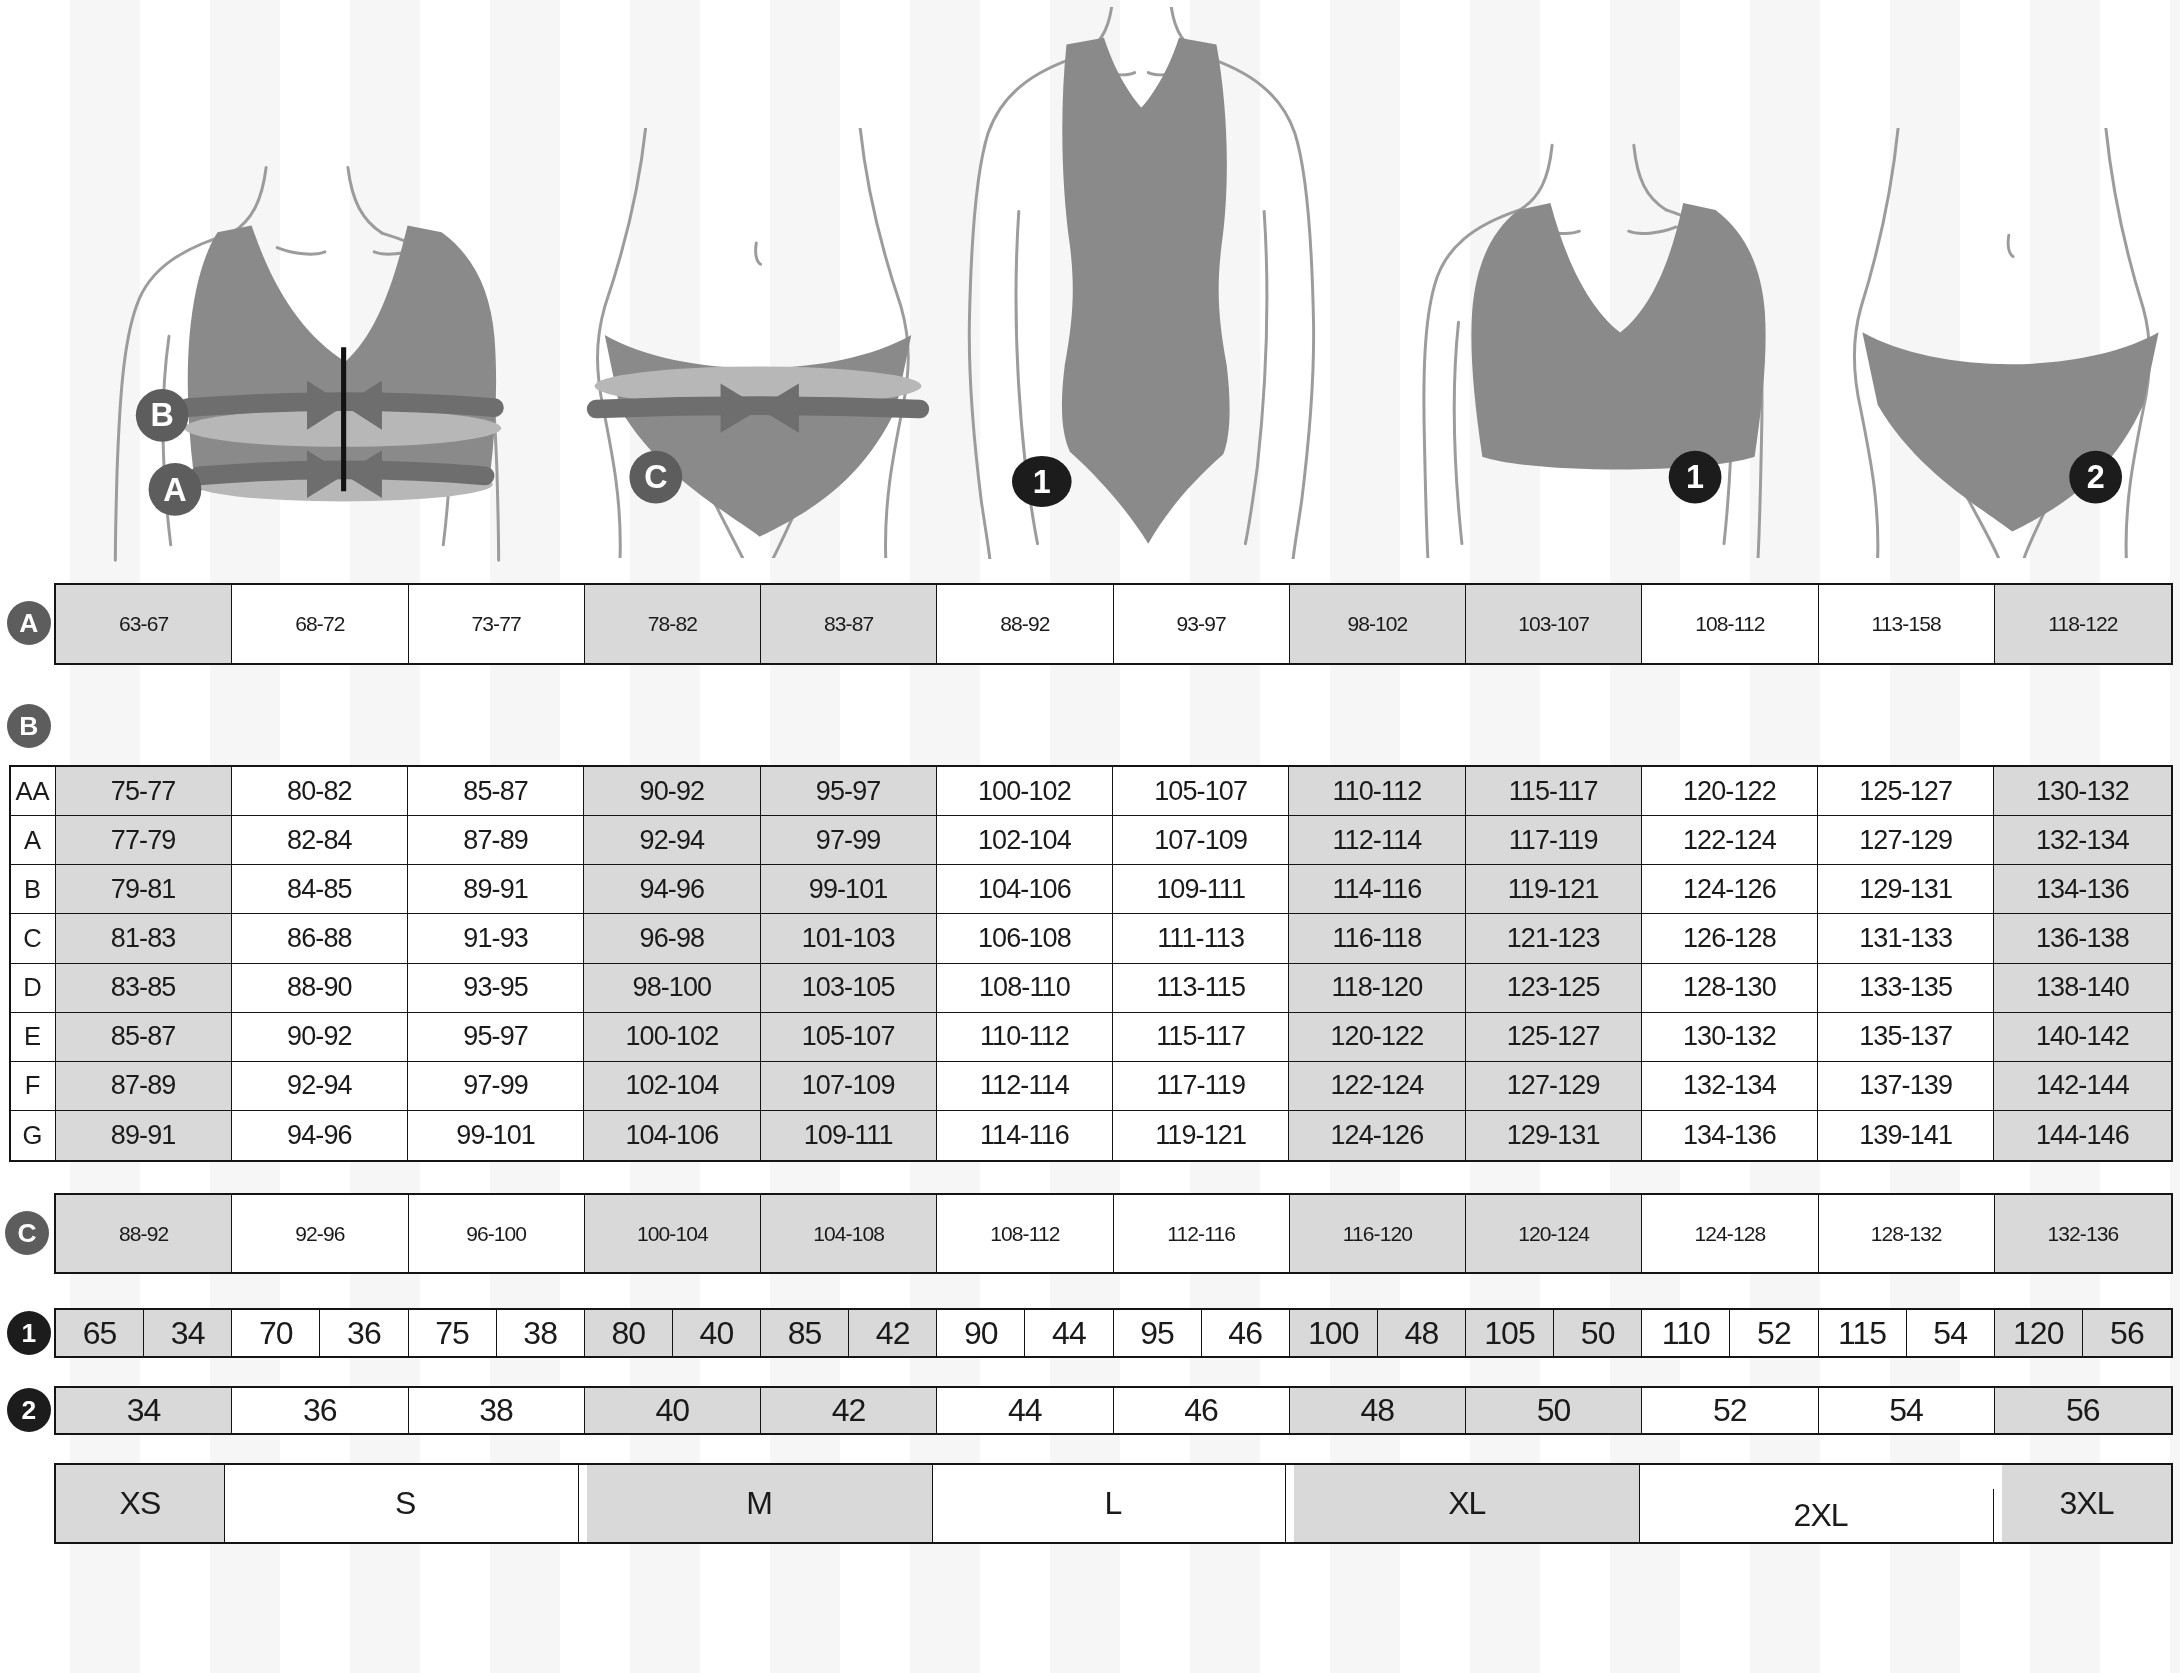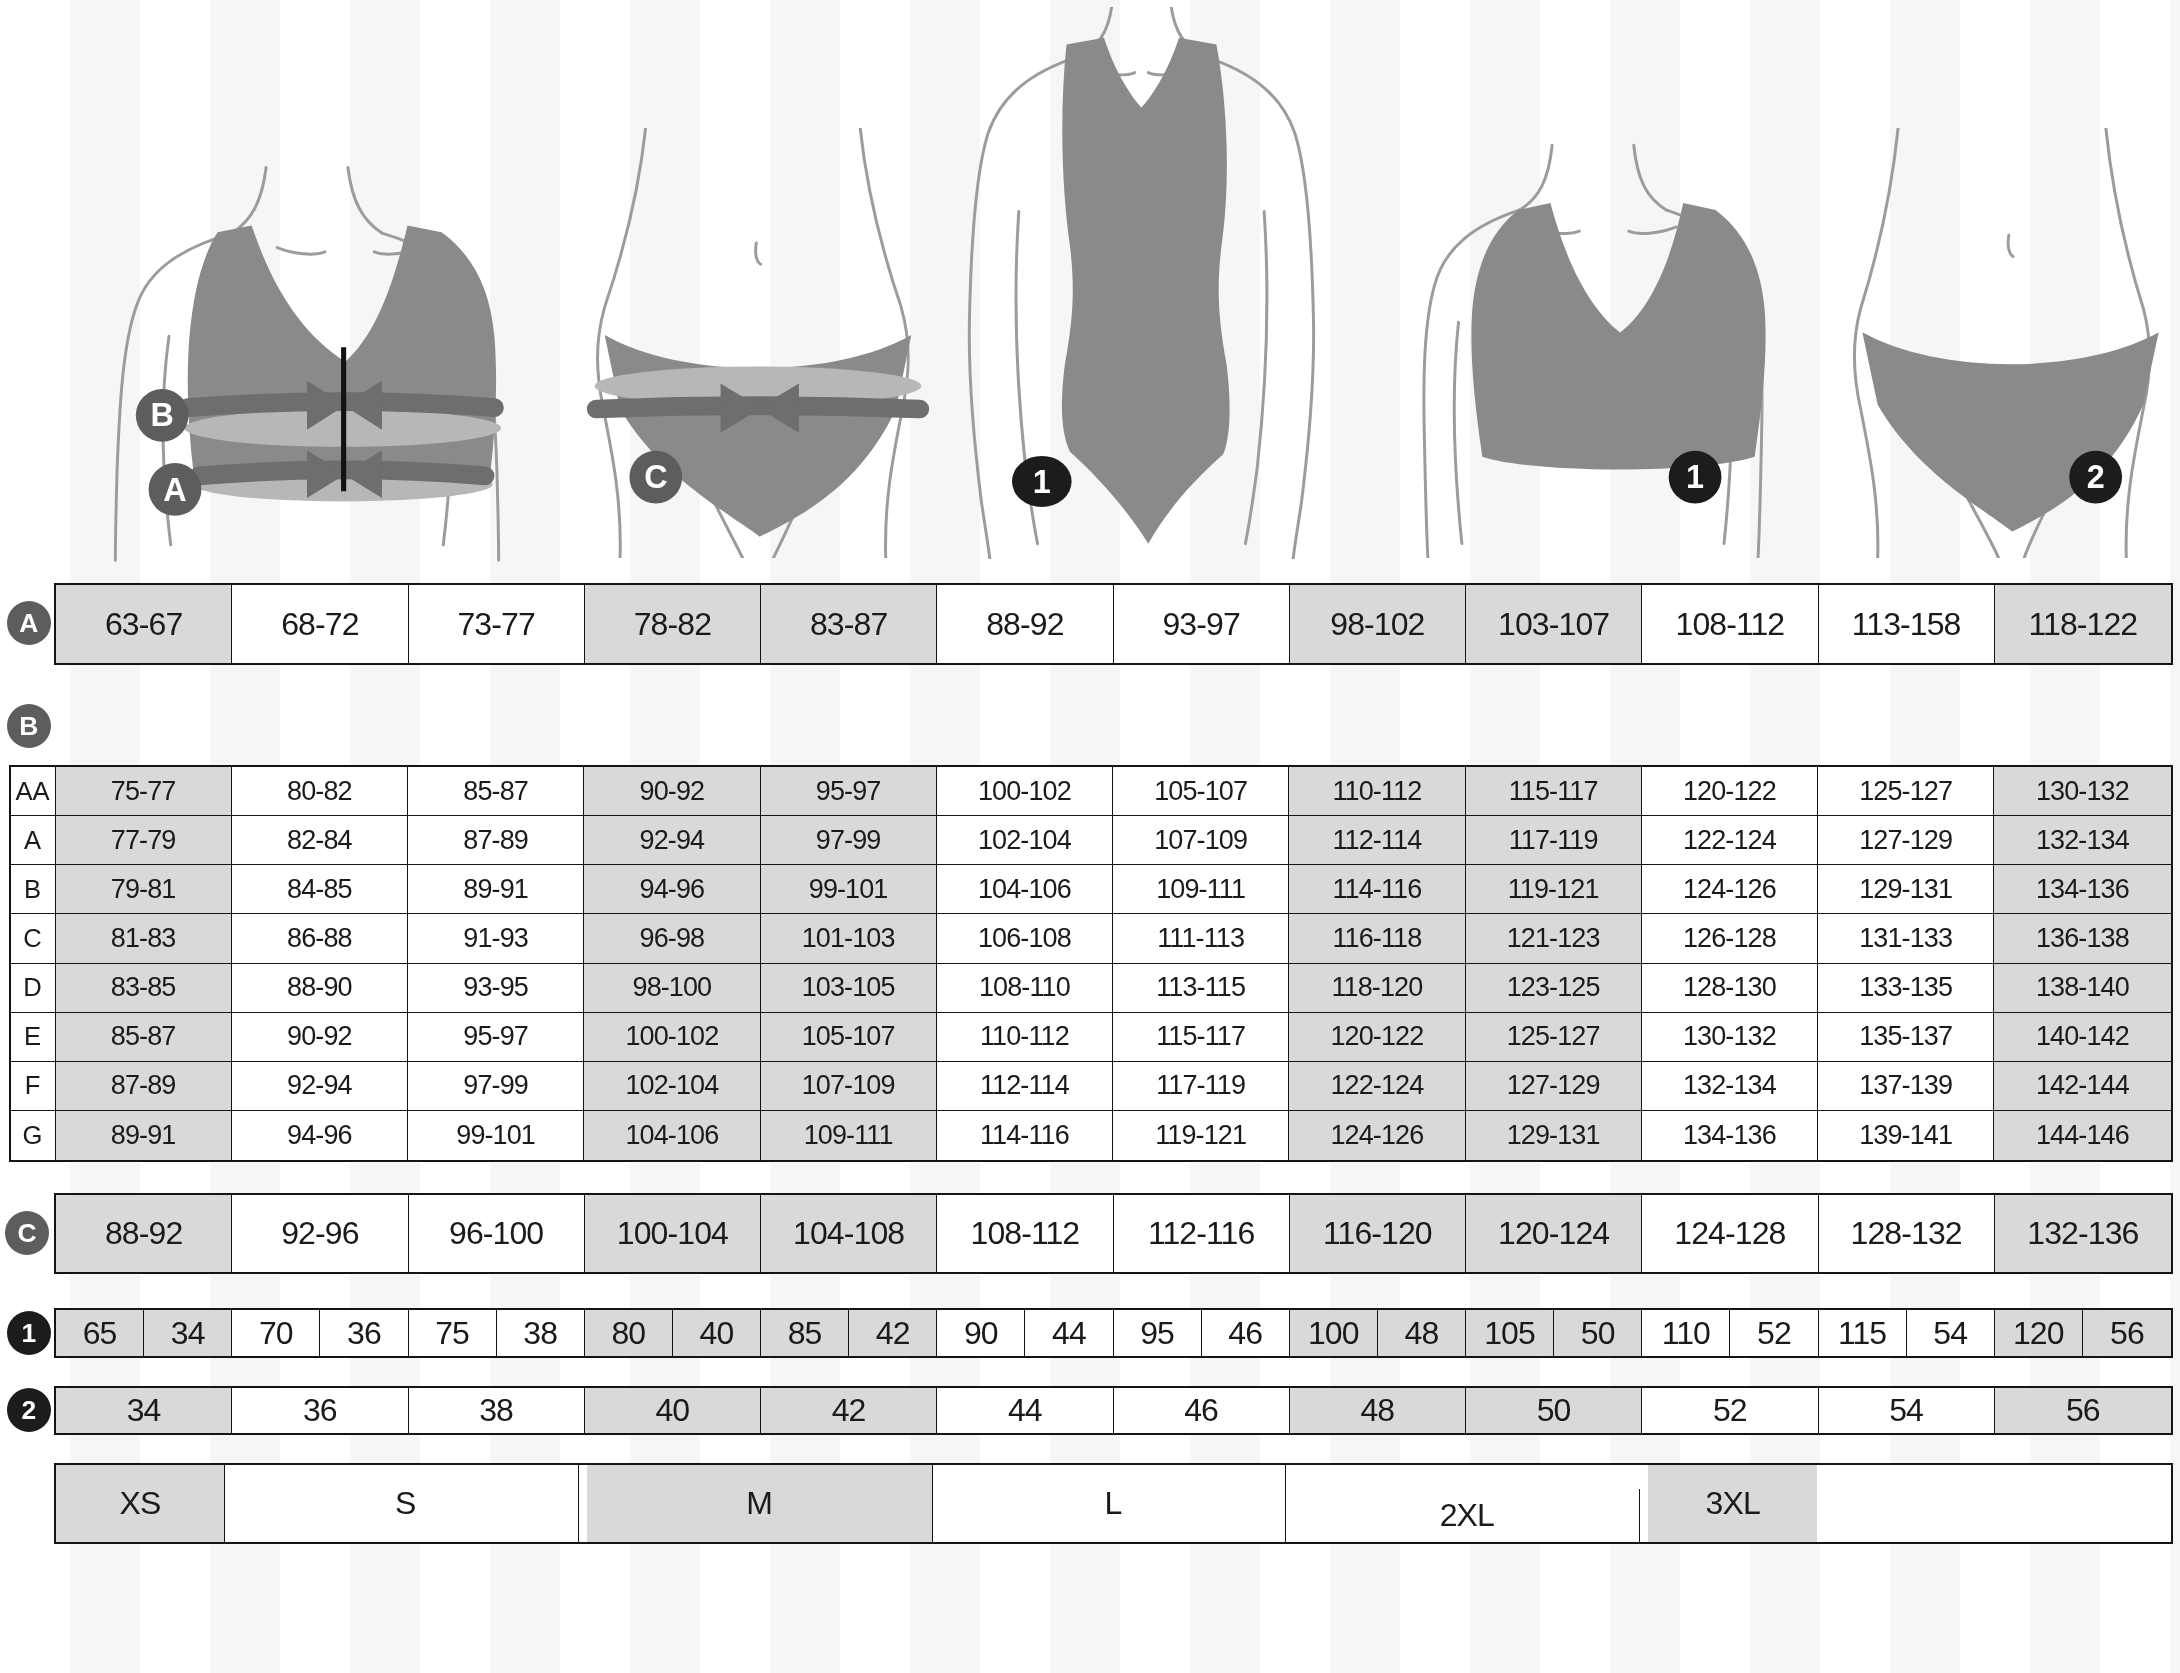--- a/index.html
+++ b/index.html
@@ -27,21 +27,21 @@
   .circle.black{background:#1c1c1c;}
 
   .band{position:absolute;display:grid;border:2.6px solid #141414;background:#fff;box-sizing:border-box;}
   .cell{display:flex;align-items:center;justify-content:center;
     background:#fff;font-size:29px;letter-spacing:-0.9px;box-sizing:border-box;
     border-right:1.7px solid #141414;}
   .cell.shaded{background:#d9d9d9;}
   .cell.lastcol{border-right:none;text-align:center;}
   .cell.hb{border-bottom:1.7px solid #141414;}
   .cell.lastrow{border-bottom:none;}
-  #row-a .cell,#row-c .cell{font-size:32px;}
+  #row-a .cell,#row-c .cell{font-size:21px;}
   #table-b{grid-template-columns:45px repeat(12,1fr);grid-template-rows:repeat(8,1fr);}
   #table-b .cell{font-size:27px;}
   #table-b .cup{font-size:25.6px;letter-spacing:0;}
   #row-1 .cell,#row-2 .cell,#row-sizes .cell{font-size:32px;}
   #row-a,#row-c,#row-2,#row-sizes{grid-template-columns:repeat(12,1fr);}
   #row-1{grid-template-columns:repeat(24,1fr);}
 </style>
 </head>
 <body>
 
@@ -351,18 +351,19 @@
       <div class="cell shaded">50</div>
       <div class="cell">52</div>
       <div class="cell">54</div>
       <div class="cell shaded lastcol">56</div>
     </div>
   <div class="band" id="row-sizes" style="left:54px;top:1463px;width:2119px;height:81px;gap:8px;">
       <div class="cell shaded" style="grid-column: span 1;">XS</div>
       <div class="cell" style="grid-column: span 2;">S</div>
       <div class="cell shaded" style="grid-column: span 2;">M</div>
       <div class="cell" style="grid-column: span 2;">L</div>
+      <div class="cell shaded" style="grid-column: span 2;">XL</div>
       <div class="cell" style="grid-column: span 2; margin-top: 24px;">2XL</div>
       <div class="cell shaded lastcol" style="grid-column: span 1;">3XL</div>
     </div>
 
 </div>
 
 
 </body></html>

